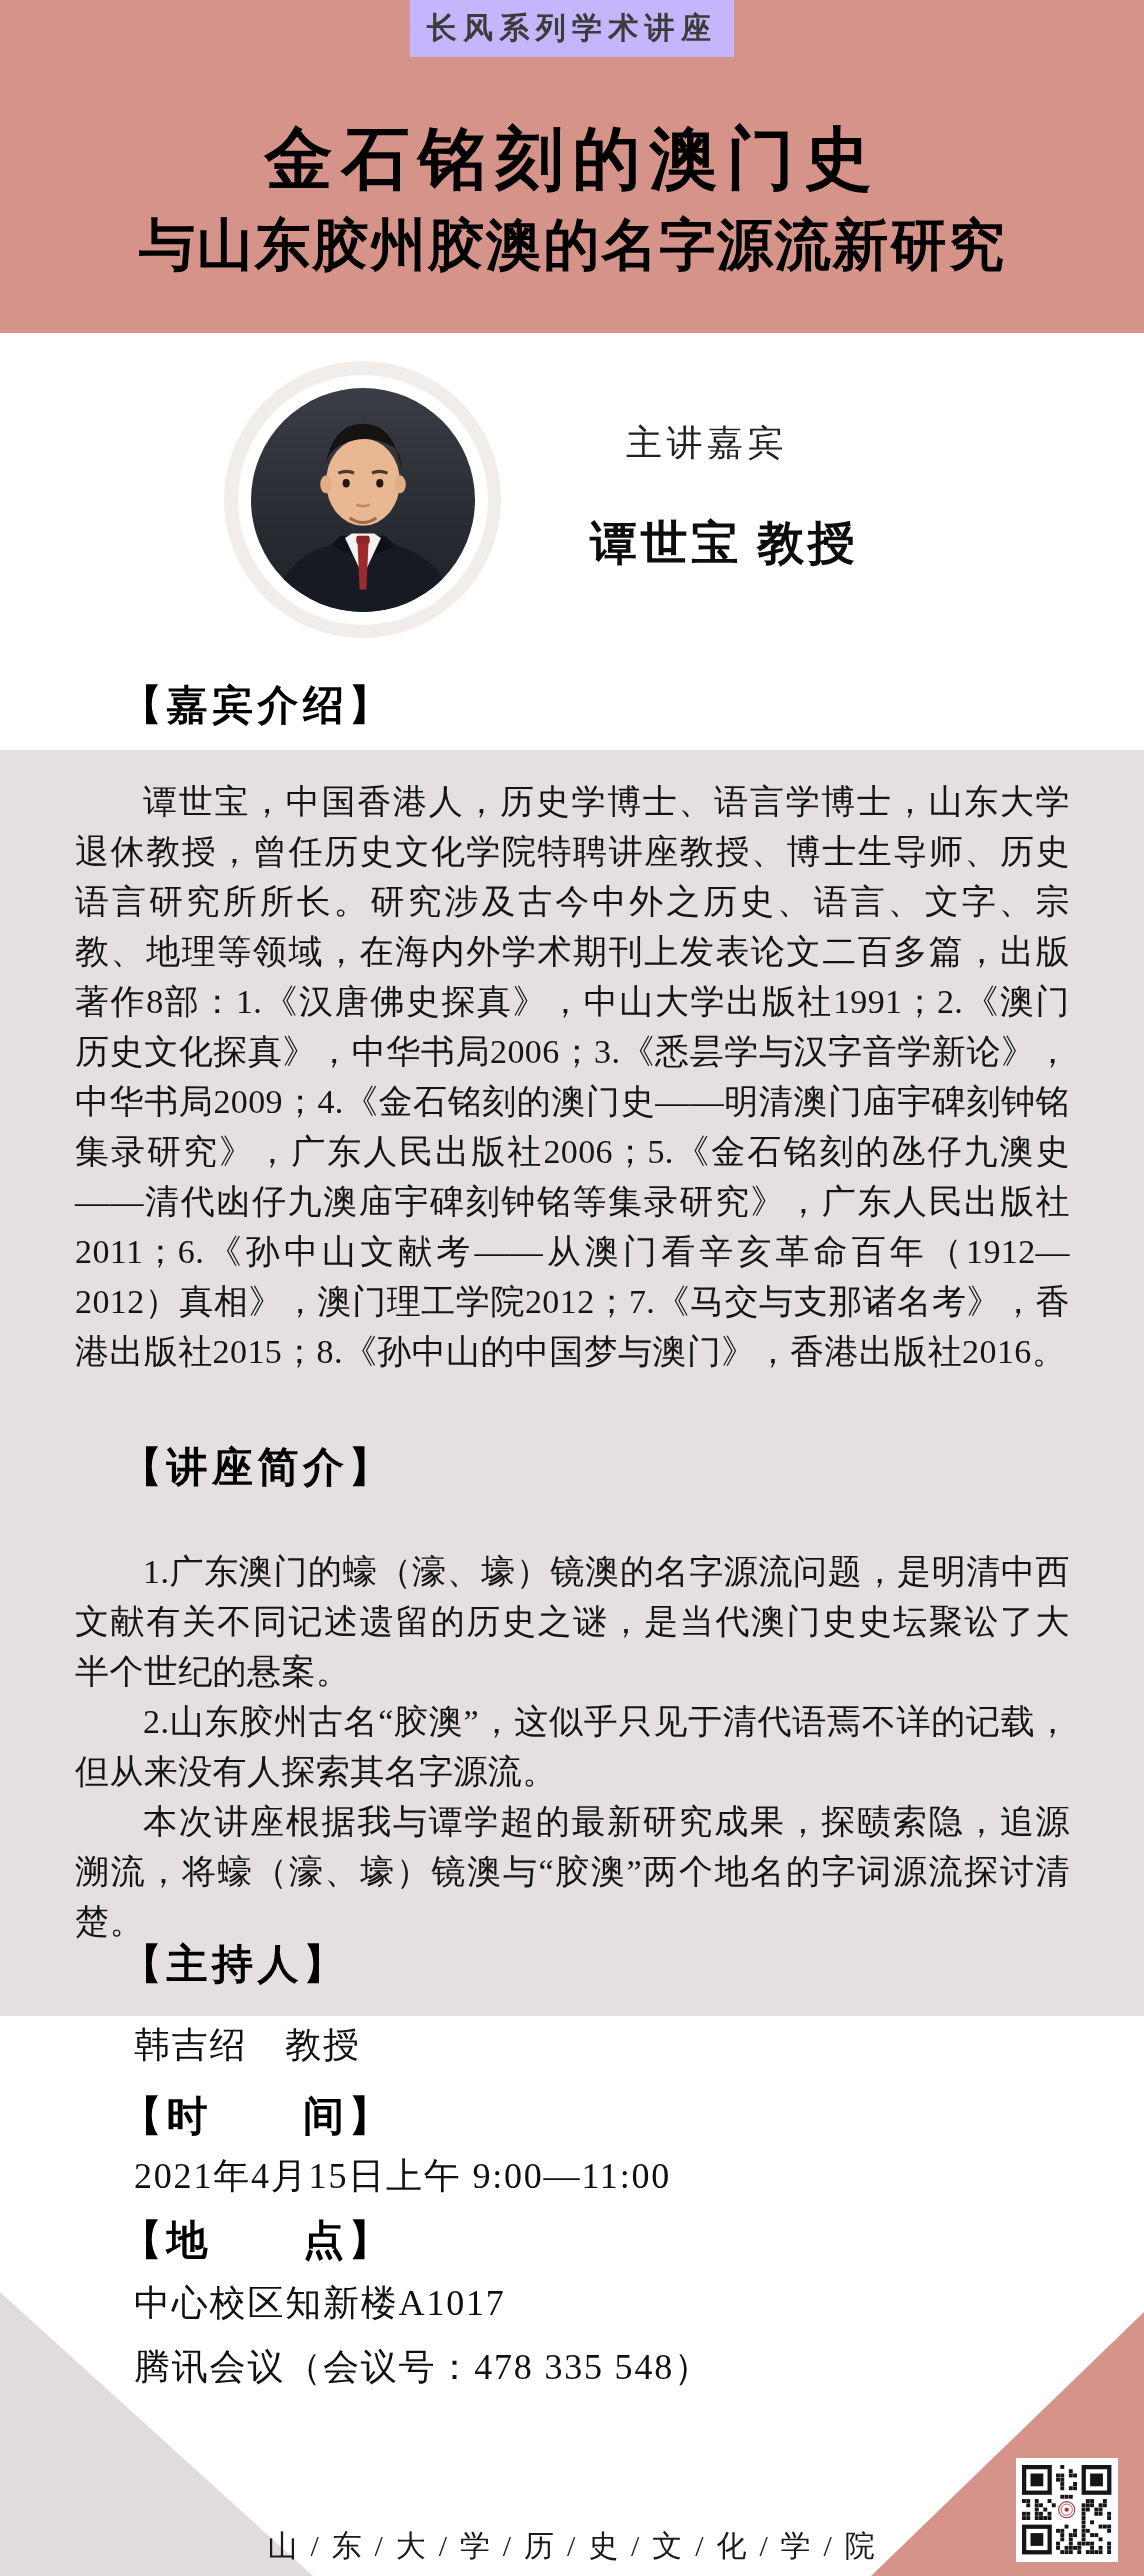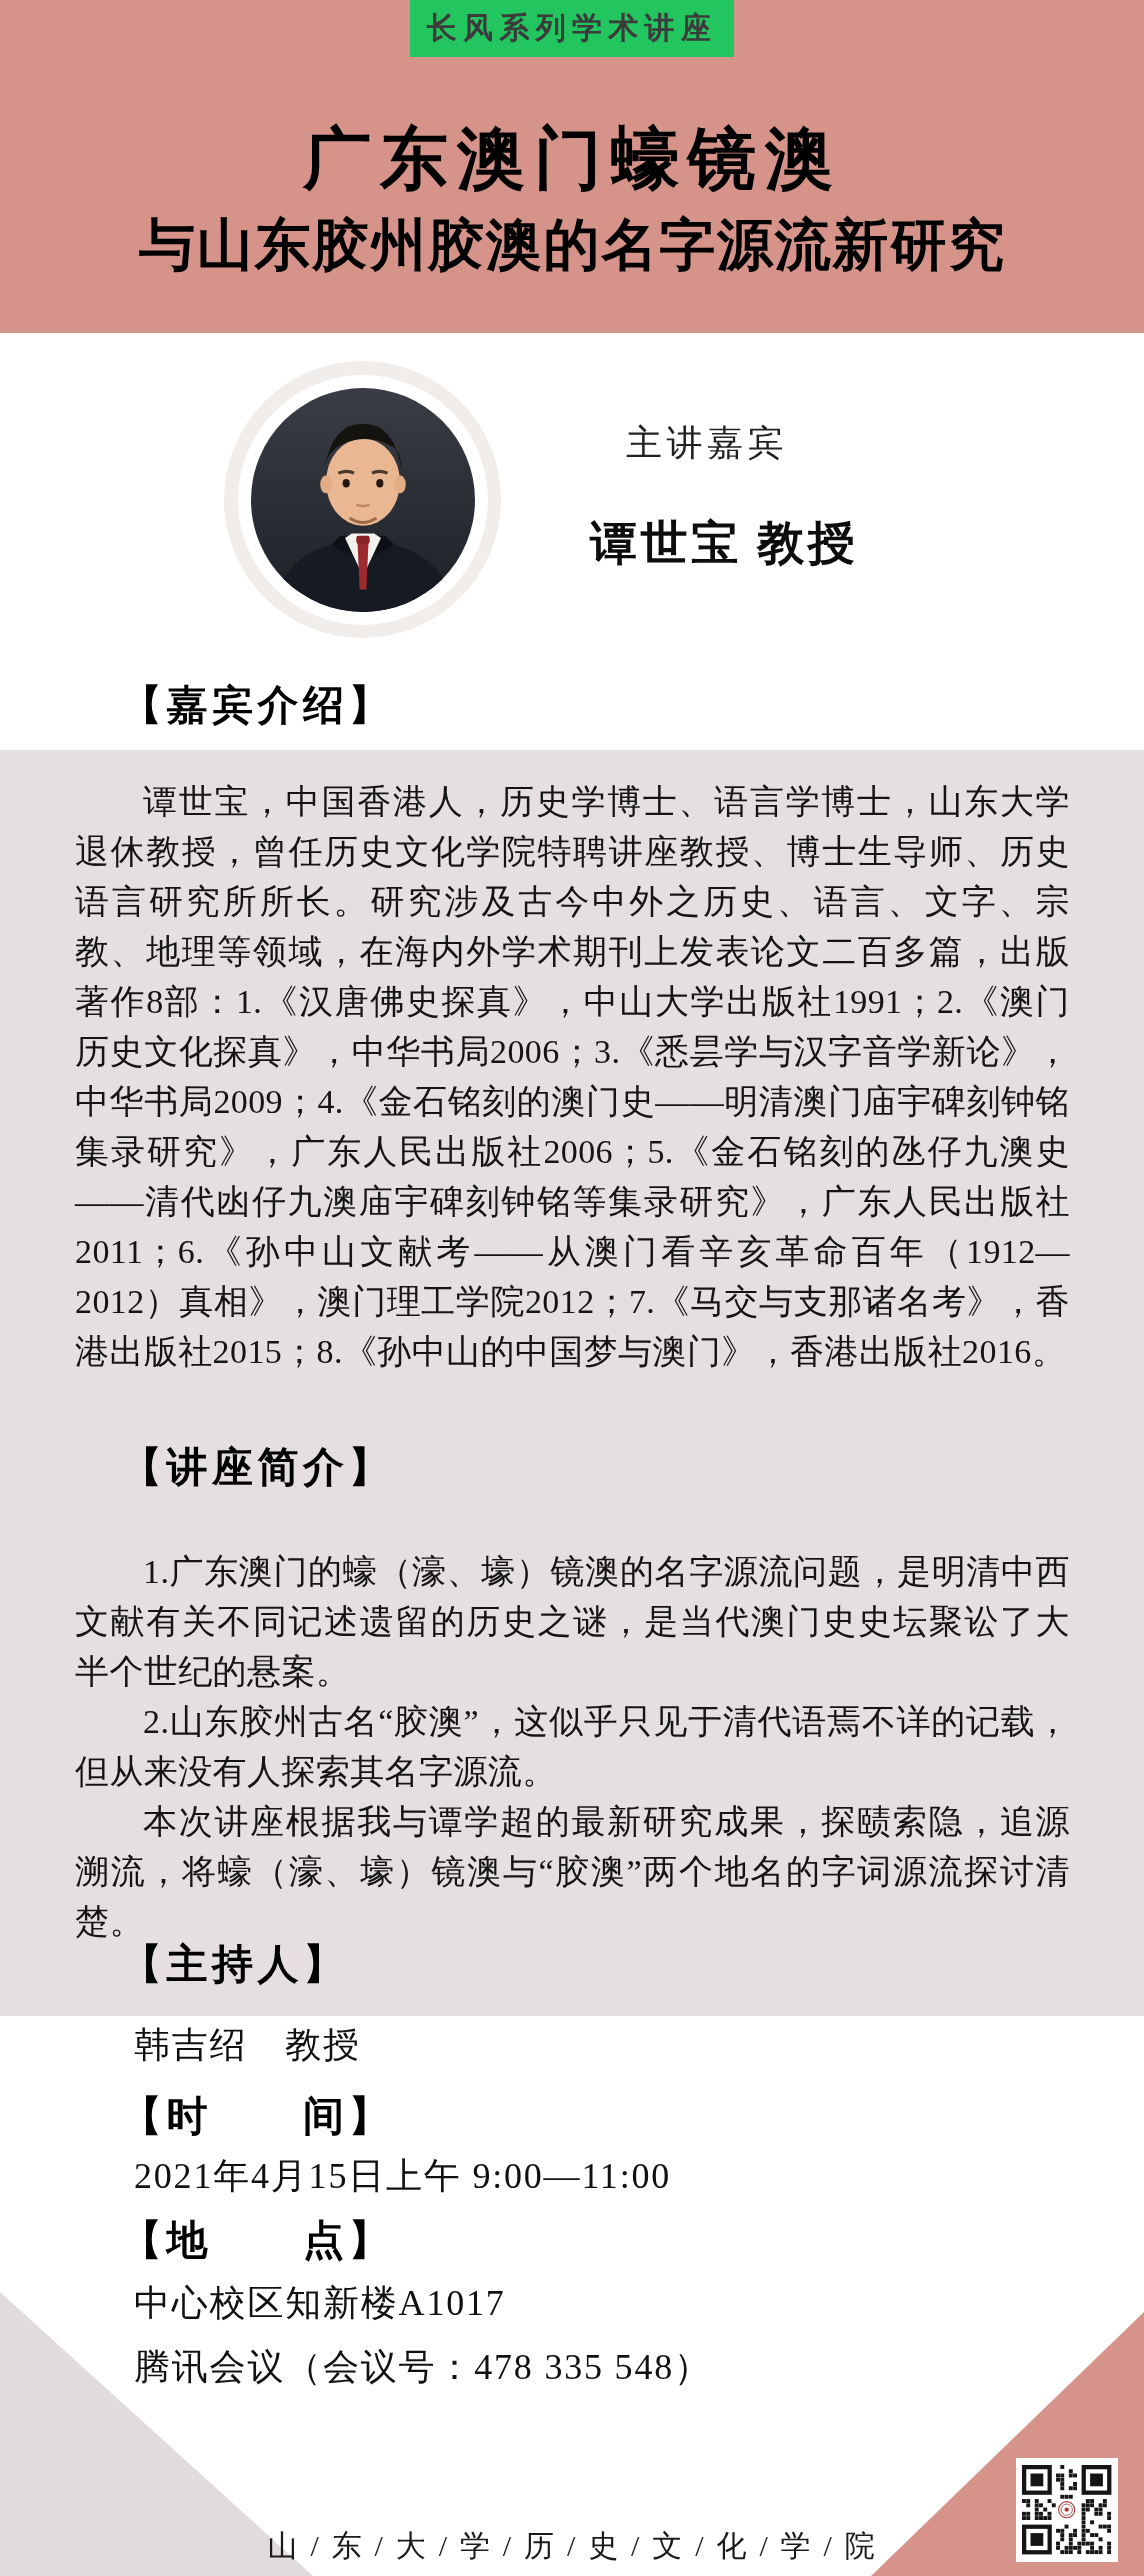--- a/index.html
+++ b/index.html
@@ -6,21 +6,21 @@
   html,body { width:1145px; height:2576px; }
   body {
     position:relative; overflow:hidden; background:#ffffff;
     font-family:"Liberation Serif","DejaVu Serif",serif; color:#141414;
   }
   .abs { position:absolute; }
 
   
   .header { top:0; left:0; width:1145px; height:333px; background:#D6938A; }
   .badge {
-    top:0; left:410px; width:324px; height:57px; background:#22c55e;
+    top:0; left:410px; width:324px; height:57px; background:#c4b5fd;
     display:flex; align-items:center; justify-content:center;
     font-size:30px; color:#3b3b3b; letter-spacing:6.3px; font-weight:bold;
   }
   .title-line { width:1145px; text-align:center; font-weight:bold; color:#000; }
   .title-line.l1 { top:114px; font-size:68px; letter-spacing:9px; }
   .title-line.l2 { top:208px; font-size:56px; letter-spacing:1.8px; }
 
   
   .photo-ring {
     top:361px; left:224px; width:277px; height:277px; border-radius:50%;
@@ -74,21 +74,21 @@
 </style>
 </head>
 <body>
 
 <div class="abs poster" style="inset:0;">
 
   <div class="abs header"></div>
   <div class="abs badge">
     <span>长风系列学术讲座</span>
   </div>
-  <div class="abs title-line l1">广东澳门蠔镜澳</div>
+  <div class="abs title-line l1">金石铭刻的澳门史</div>
   <div class="abs title-line l2">与山东胶州胶澳的名字源流新研究</div>
 
   <div class="abs photo-ring">
     <div class="photo-white">
       <div class="photo">
         <svg viewBox="0 0 100 100">
           <defs>
             <linearGradient id="bgGrad" x1="0" y1="0" x2="0" y2="1">
               <stop offset="0" stop-color="#3a3d45"></stop>
               <stop offset="1" stop-color="#1e2026"></stop>

